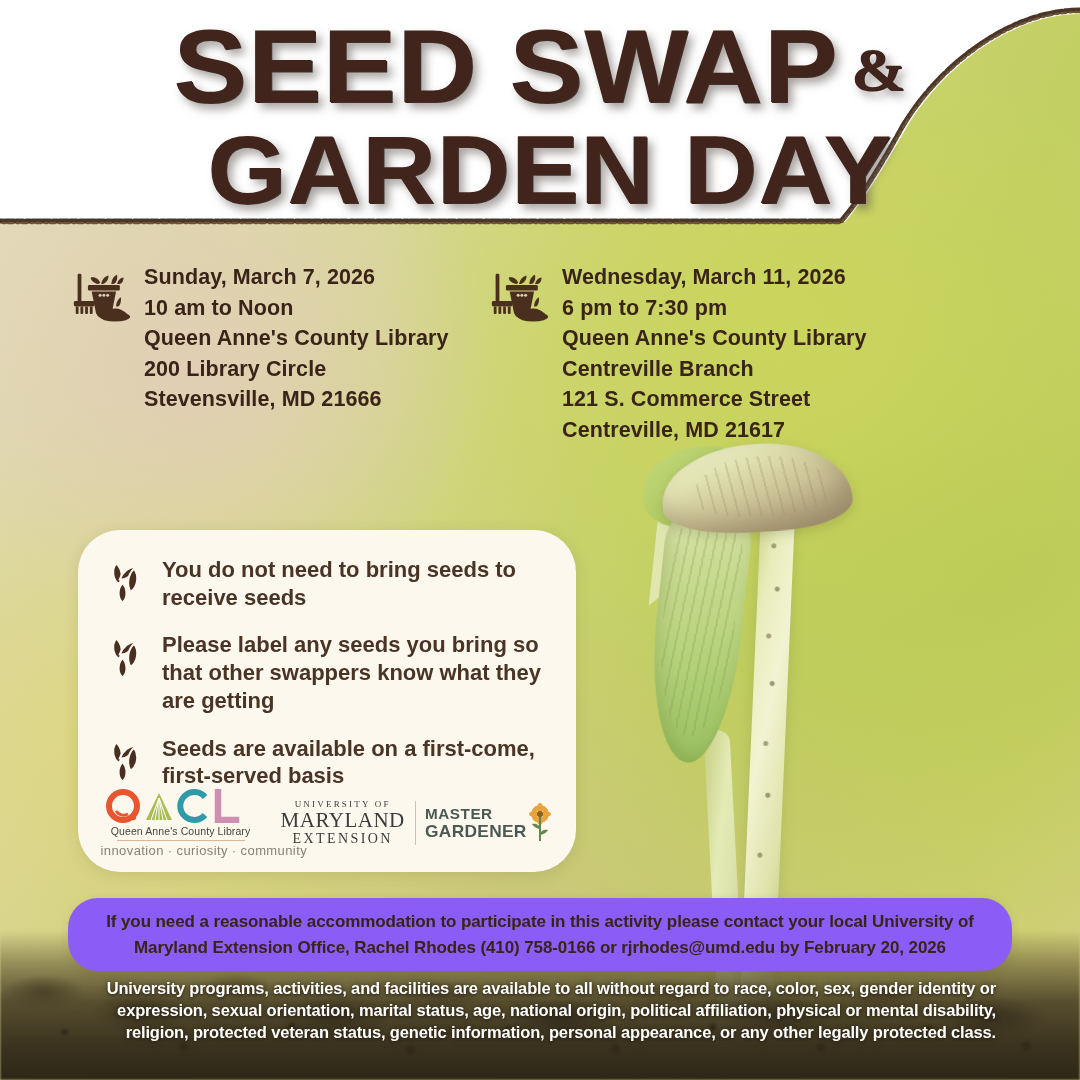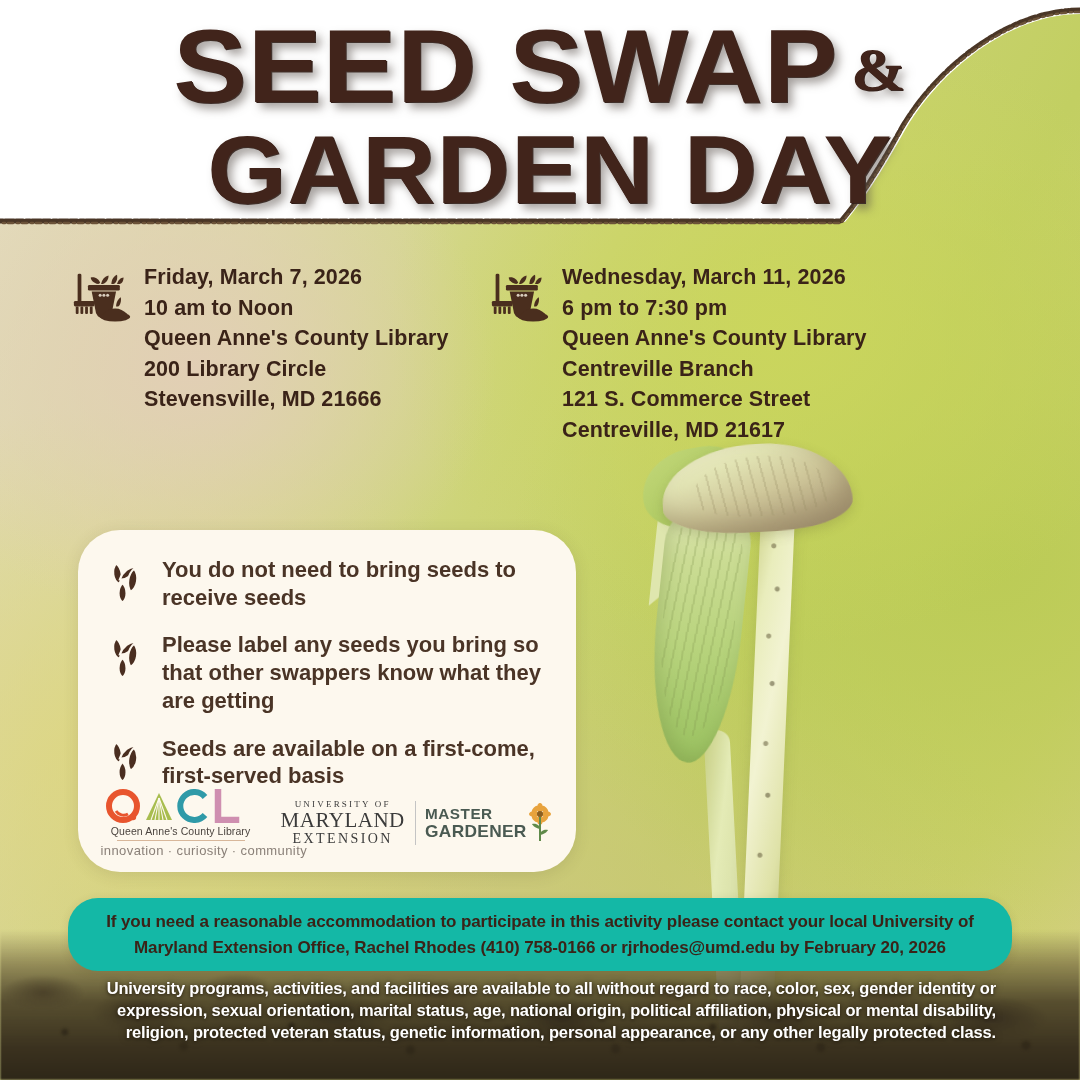--- a/index.html
+++ b/index.html
@@ -167,21 +167,21 @@
   .umd .u3{font-size:14px;letter-spacing:2.4px;display:block;}
   .umd-div{width:1px;height:44px;background:#c4c4c4;}
   .mg{display:flex;align-items:center;gap:2px;}
   .mg-text{font-family:"Liberation Sans", sans-serif;font-weight:bold;
     color:#4a5a52;line-height:1;text-align:left;}
   .mg-text .m1{font-size:15px;letter-spacing:.5px;display:block;transform:scaleX(1.02);}
   .mg-text .m2{font-size:17px;letter-spacing:.3px;display:block;margin-top:2px;transform:scaleX(1.02);}
 
   
   .accom{position:absolute;left:68px;top:898px;width:944px;
-    background:#14b8a6;border-radius:30px;padding:11px 26px;
+    background:#8b5cf6;border-radius:30px;padding:11px 26px;
     box-sizing:border-box;text-align:center;
     color:#3a2318;font-family:"Liberation Sans", sans-serif;font-weight:bold;
     font-size:17px;line-height:1.5;letter-spacing:-.1px;
     box-shadow:0 2px 10px rgba(70,60,35,.12);}
 
   
   .disclaimer{position:absolute;left:84px;top:978px;width:912px;text-align:right;
     color:#ffffff;font-family:"Liberation Sans", sans-serif;font-weight:bold;
     font-size:16.5px;line-height:1.32;letter-spacing:-.15px;
     text-shadow:0 1px 3px rgba(40,32,18,.9), 0 0 7px rgba(40,32,18,.6);}
@@ -243,21 +243,21 @@
           <path d="M28,16 c-5,-1 -8,-4 -8,-7 c5,-1 9,2 10,6 Z"></path>
           <path d="M31,16 c1,-5 4,-8 8,-9 c0,5 -3,8 -6,9 Z"></path>
           <path d="M42,16 c0,-5 3,-9 6,-10 c1,5 -1,9 -4,10 Z"></path>
           <path d="M48,16 c1,-4 4,-7 7,-7 c0,4 -2,7 -5,7 Z"></path>
           <path d="M47,40 c0,-5 3,-9 5,-10 c1,5 -1,9 -3,10 Z"></path>
           <ellipse cx="46" cy="51" rx="16" ry="5"></ellipse>
           <path d="M33,48 c4,-4 8,-6 13,-6 c5,0 9,2 13,6 Z"></path>
         </g>
       </svg>
       <div class="ev-text">
-        <div>Friday, March 7, 2026</div>
+        <div>Sunday, March 7, 2026</div>
         <div>10 am to Noon</div>
         <div>Queen Anne's County Library</div>
         <div>200 Library Circle</div>
         <div>Stevensville, MD 21666</div>
       </div>
     </div>
 
     <div class="event ev1">
       <svg class="ev-icon" viewBox="0 0 64 64">
         <g fill="#4a2e1e">

